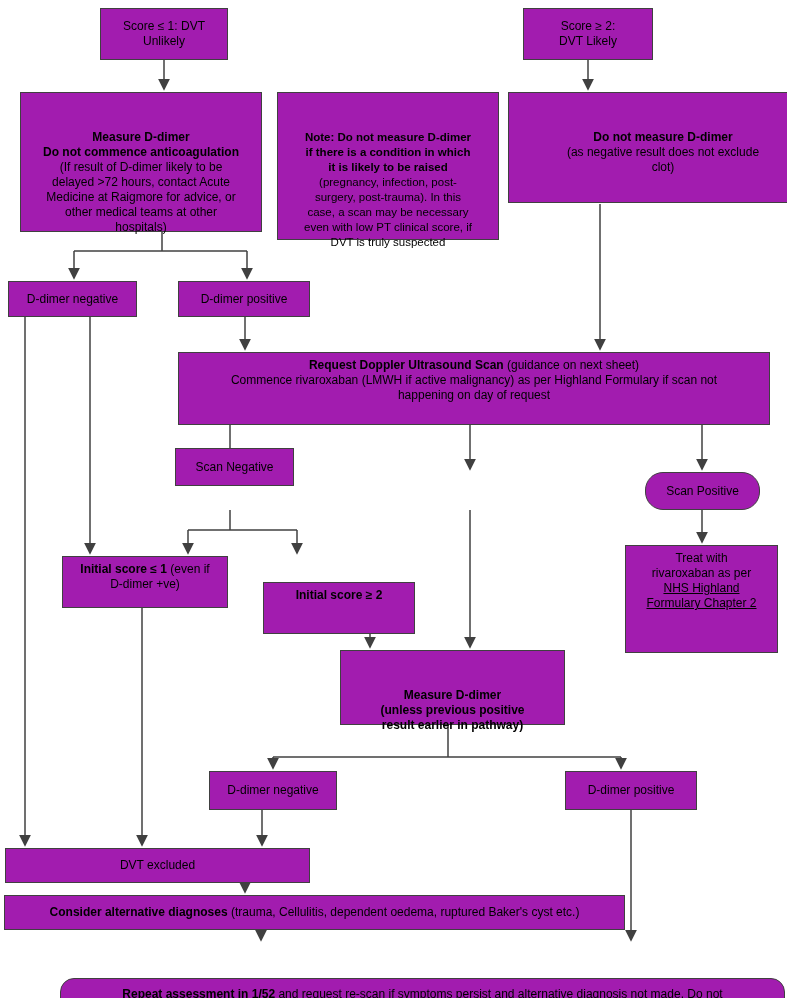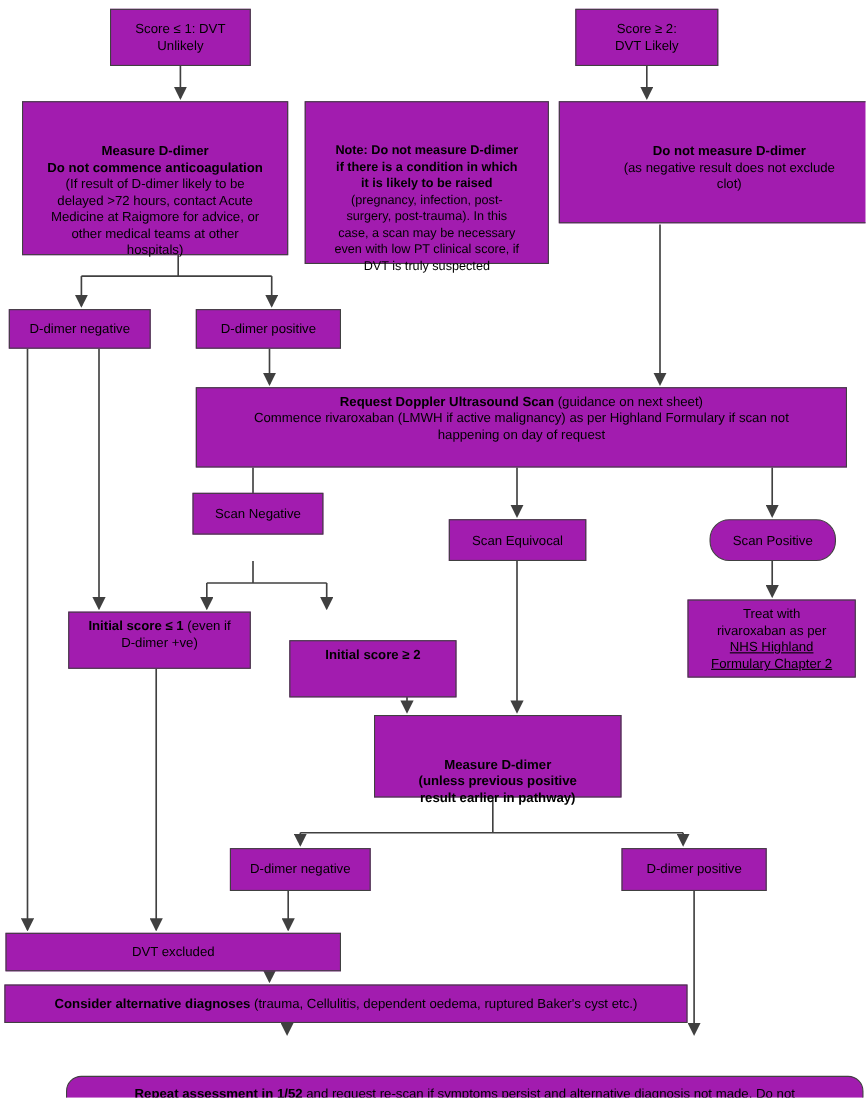--- a/index.html
+++ b/index.html
@@ -28,21 +28,21 @@
   .n-note        { left:277px; top:92px;  width:222px; height:148px; font-size:11.5px; }
   .n-no-measure  { left:508px; top:92px;  width:310px; height:111px; }
   .n-ddimer-neg1 { left:8px;   top:281px; width:129px; height:36px; }
   .n-ddimer-pos1 { left:178px; top:281px; width:132px; height:36px; }
   .n-request     { left:178px; top:352px; width:592px; height:73px; }
   .n-scan-neg    { left:175px; top:448px; width:119px; height:38px; }
   .n-scan-eq     { left:408px; top:472px; width:125px; height:38px; }
   .n-scan-pos    { left:645px; top:472px; width:115px; height:38px;border-radius:18px; }
   .n-initial-le1 { left:62px;  top:556px; width:166px; height:52px; padding:5px 2px 2px; }
   .n-initial-ge2 { left:263px; top:556px; width:152px; height:52px;margin-top:26px; }
-  .n-treat       { left:625px; top:545px; width:153px; height:71px; }
+  .n-treat       { left:625px; top:545px; width:153px; height:108px; }
   .n-measure2    { left:340px; top:650px; width:225px; height:75px; }
   .n-ddimer-neg2 { left:209px; top:771px; width:128px; height:39px; }
   .n-ddimer-pos2 { left:565px; top:771px; width:132px; height:39px; }
   .n-dvt-excl    { left:5px;   top:848px; width:305px; height:35px; }
   .n-consider    { left:4px;   top:895px; width:621px; height:35px; }
   .n-repeat      { left:60px;  top:978px; width:725px; height:47px;border-radius:14px; }
 </style>
 </head>
 <body>
 
@@ -144,23 +144,20 @@
       <span class="ib">Request Doppler Ultrasound  Scan</span><span class="ir"> (guidance on next sheet)</span>
     </div>
     <span class="pr">Commence rivaroxaban (LMWH if active malignancy) as per Highland Formulary if scan not
 happening on day of request</span>
   </div>
 
   <div class="node center n-scan-neg">
     <span class="pr">Scan Negative</span>
   </div>
 
-  <div class="node center n-scan-eq">
-    <span class="pr">Scan Equivocal</span>
-  </div>
 
   <div class="node center n-scan-pos">
     <span class="pr">Scan Positive</span>
   </div>
 
   <div class="node n-initial-le1">
     <span class="ib">Initial score ≤ 1</span><span class="ir"> (even if
 D-dimer +ve)</span>
   </div>
 

